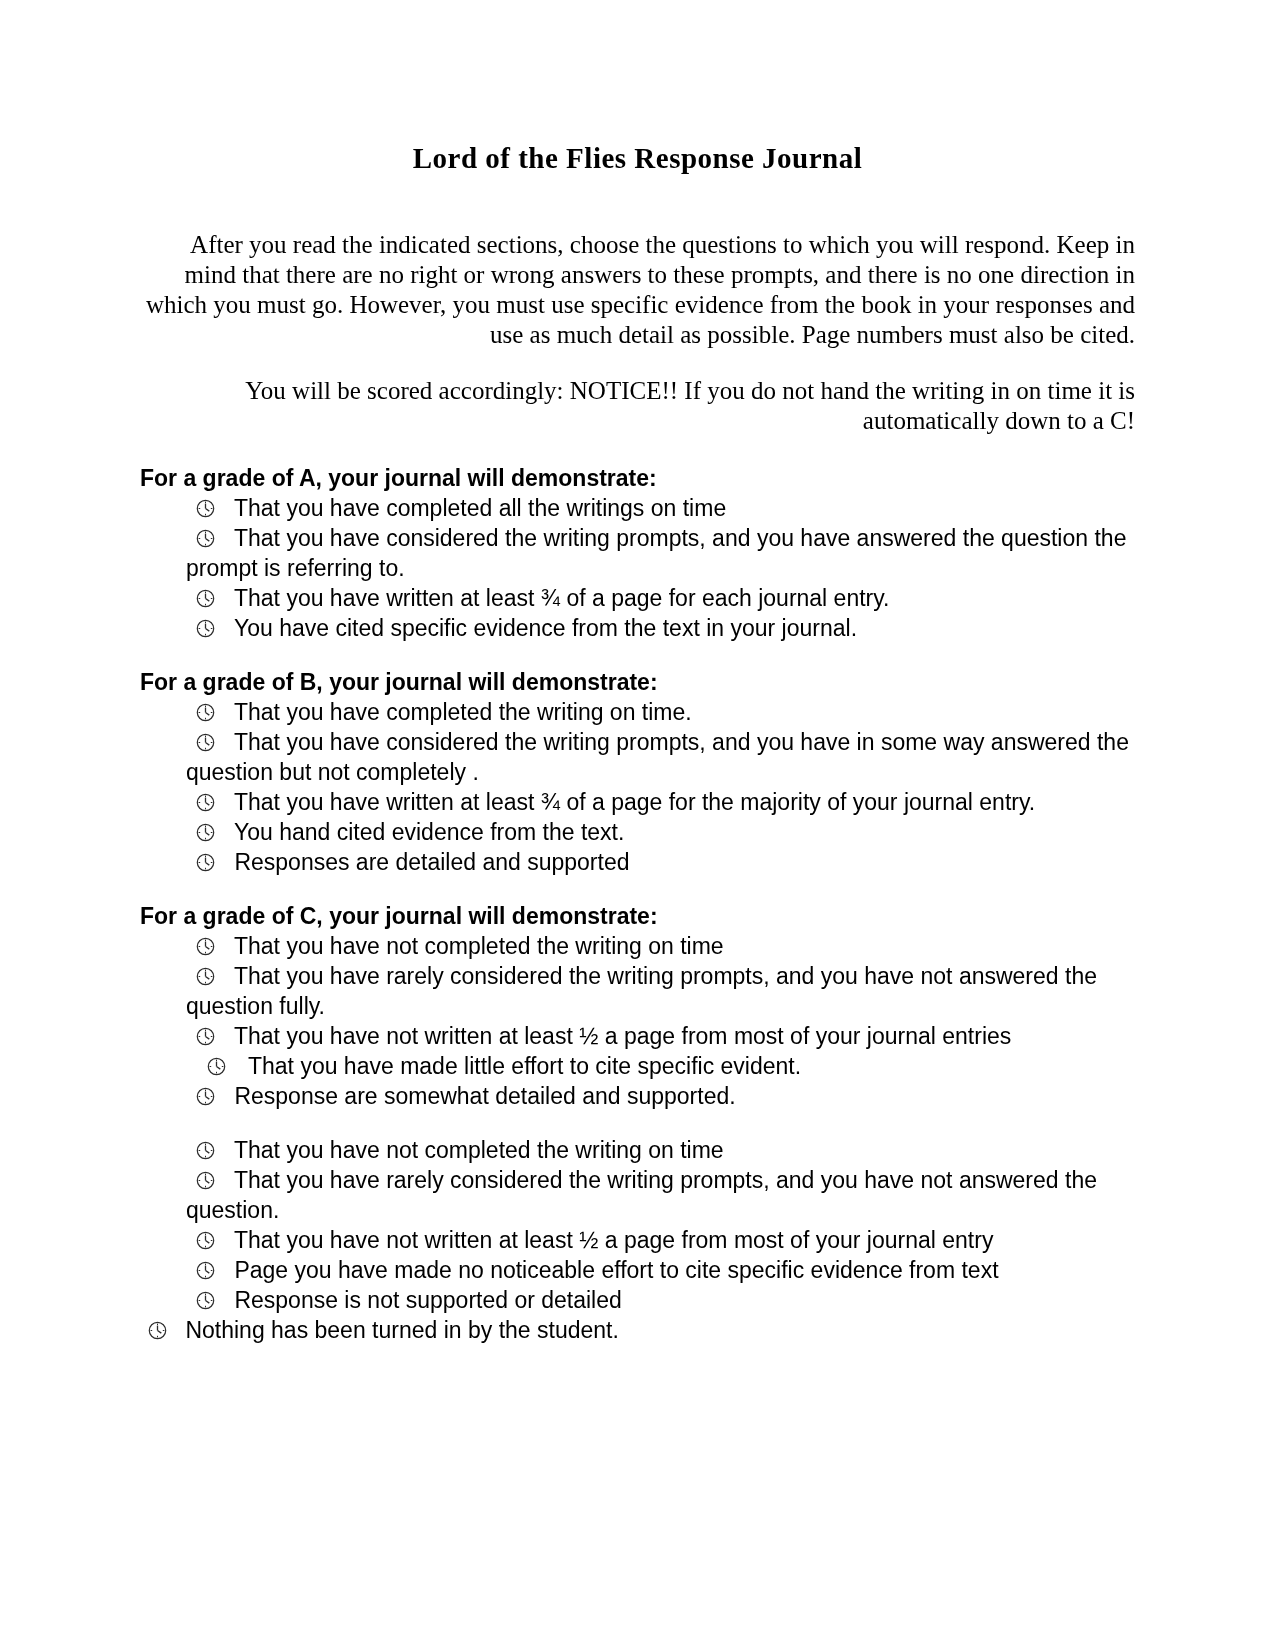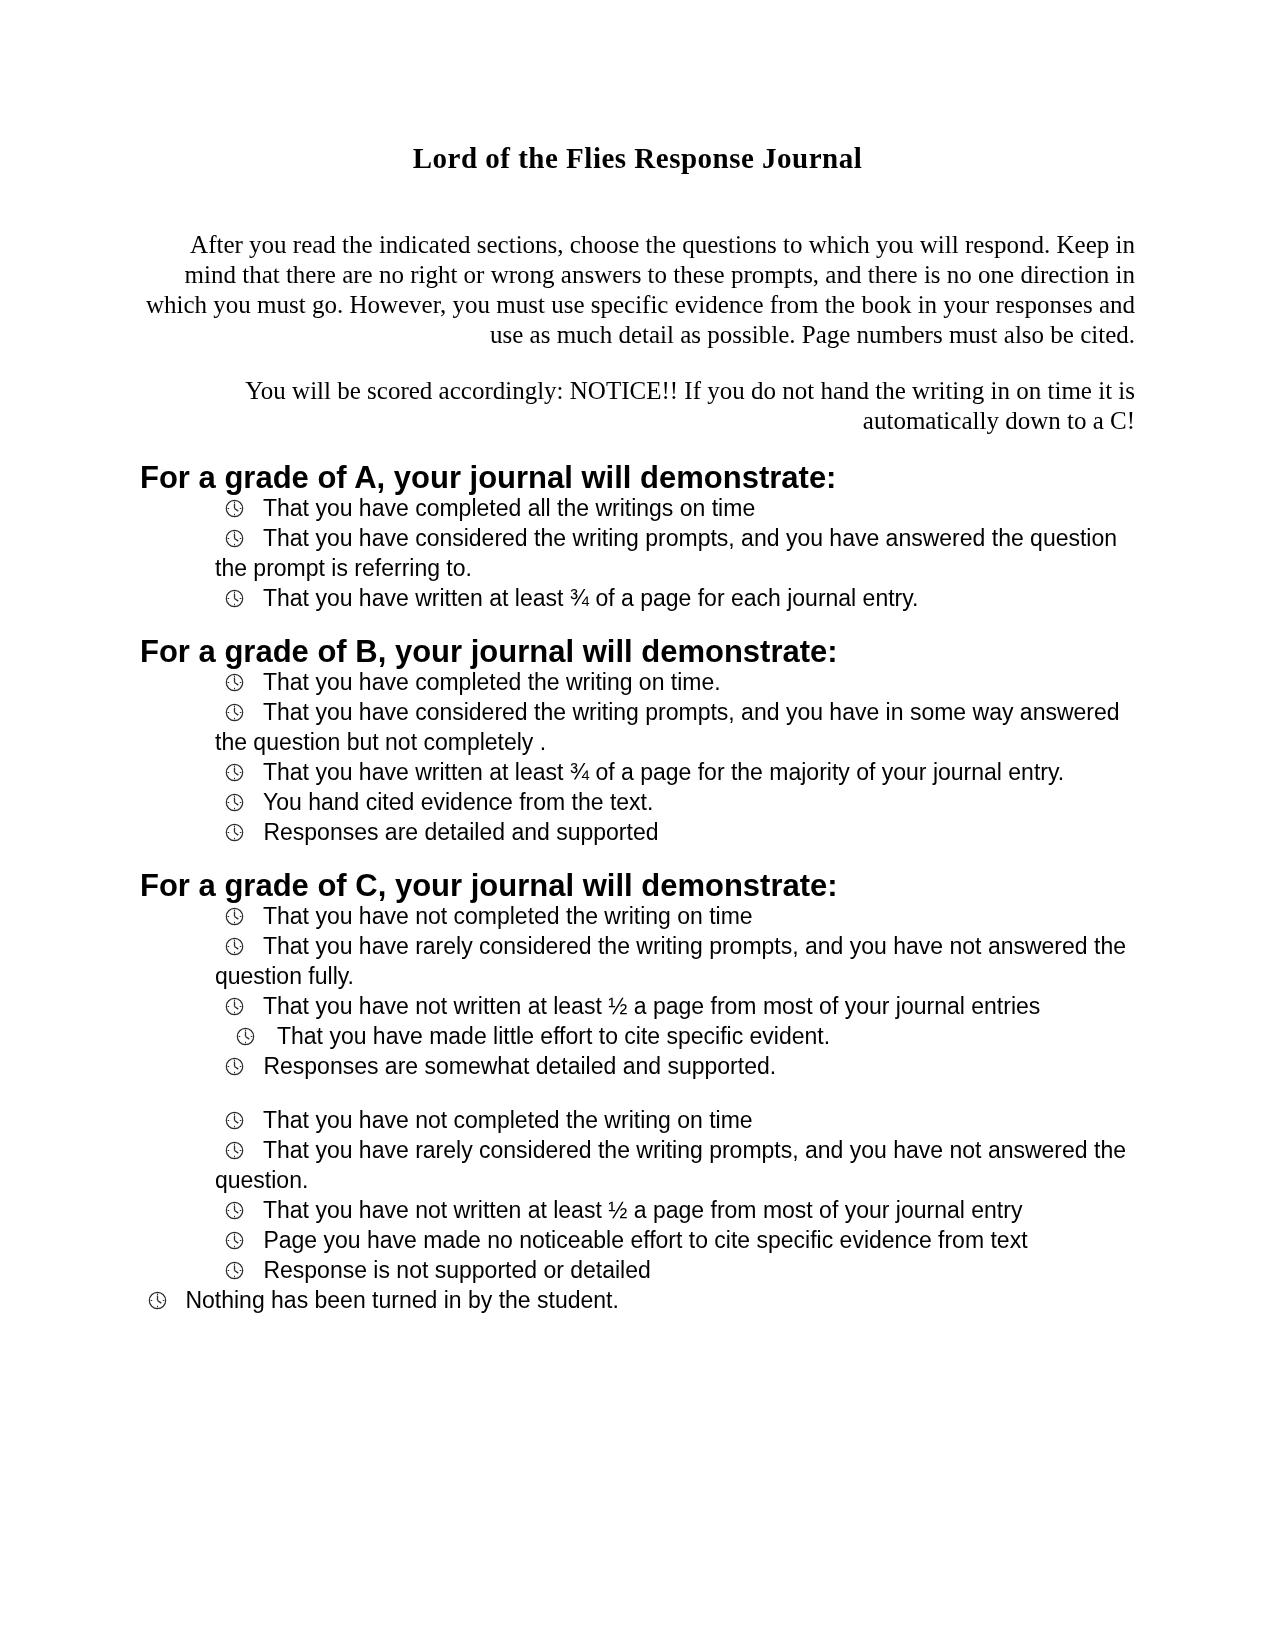--- a/index.html
+++ b/index.html
@@ -32,30 +32,30 @@
     line-height: 30px;
     margin: 0 0 26px 0;
     text-align: right;
   }
   .body-para.notice { margin-bottom: 27px; }
   .grade-section { margin-top: 24px; }
   .grade-section.flush { margin-top: 0; }
   .grade-heading {
     font-family: "Liberation Sans", sans-serif;
     font-weight: bold;
-    font-size: 31px;
+    font-size: 23px;
     line-height: 30px;
     margin: 0;
   }
   .criteria-list { margin: 0; padding: 0; list-style: none; }
   .li {
     font-family: "Liberation Sans", sans-serif;
     font-size: 23px;
     line-height: 30px;
-    margin-left: 75px;
+    margin-left: 46px;
   }
   .li.flush { margin-left: 0; }
   .clock {
     display: inline-block;
     width: 19px;
     height: 19px;
     margin-left: 10px;
     margin-right: 13px;
     vertical-align: -2px;
   }
@@ -103,20 +103,31 @@
   <span class="clock"><svg viewBox="0 0 19 19" xmlns="http://www.w3.org/2000/svg" fill="none" stroke="#2b2b2b">
       <circle cx="9.5" cy="9.5" r="8.2" stroke-width="1.2"></circle>
       <line x1="9.5" y1="2.6" x2="9.5" y2="4.2" stroke-width="1"></line>
       <line x1="9.5" y1="14.8" x2="9.5" y2="16.4" stroke-width="1"></line>
       <line x1="2.6" y1="9.5" x2="4.2" y2="9.5" stroke-width="1"></line>
       <line x1="14.8" y1="9.5" x2="16.4" y2="9.5" stroke-width="1"></line>
       <line x1="9.5" y1="9.5" x2="9.5" y2="4.6" stroke-width="1.3"></line>
       <line x1="9.5" y1="9.5" x2="13.3" y2="12.1" stroke-width="1.3"></line>
     </svg></span>
 <span>That you have written at least ¾ of a page for each journal entry.</span></li>
+      <li class="li">
+  <span class="clock"><svg viewBox="0 0 19 19" xmlns="http://www.w3.org/2000/svg" fill="none" stroke="#2b2b2b">
+      <circle cx="9.5" cy="9.5" r="8.2" stroke-width="1.2"></circle>
+      <line x1="9.5" y1="2.6" x2="9.5" y2="4.2" stroke-width="1"></line>
+      <line x1="9.5" y1="14.8" x2="9.5" y2="16.4" stroke-width="1"></line>
+      <line x1="2.6" y1="9.5" x2="4.2" y2="9.5" stroke-width="1"></line>
+      <line x1="14.8" y1="9.5" x2="16.4" y2="9.5" stroke-width="1"></line>
+      <line x1="9.5" y1="9.5" x2="9.5" y2="4.6" stroke-width="1.3"></line>
+      <line x1="9.5" y1="9.5" x2="13.3" y2="12.1" stroke-width="1.3"></line>
+    </svg></span>
+<span>You have cited specific evidence from the text in your journal.</span></li>
     </ul>
   </section>
 
   <section class="grade-section">
     <h2 class="grade-heading">For a grade of B, your journal will demonstrate:</h2>
     <ul class="criteria-list">
       <li class="li">
   <span class="clock"><svg viewBox="0 0 19 19" xmlns="http://www.w3.org/2000/svg" fill="none" stroke="#2b2b2b">
       <circle cx="9.5" cy="9.5" r="8.2" stroke-width="1.2"></circle>
       <line x1="9.5" y1="2.6" x2="9.5" y2="4.2" stroke-width="1"></line>
@@ -224,21 +235,21 @@
       <li class="li">
   <span class="clock"><svg viewBox="0 0 19 19" xmlns="http://www.w3.org/2000/svg" fill="none" stroke="#2b2b2b">
       <circle cx="9.5" cy="9.5" r="8.2" stroke-width="1.2"></circle>
       <line x1="9.5" y1="2.6" x2="9.5" y2="4.2" stroke-width="1"></line>
       <line x1="9.5" y1="14.8" x2="9.5" y2="16.4" stroke-width="1"></line>
       <line x1="2.6" y1="9.5" x2="4.2" y2="9.5" stroke-width="1"></line>
       <line x1="14.8" y1="9.5" x2="16.4" y2="9.5" stroke-width="1"></line>
       <line x1="9.5" y1="9.5" x2="9.5" y2="4.6" stroke-width="1.3"></line>
       <line x1="9.5" y1="9.5" x2="13.3" y2="12.1" stroke-width="1.3"></line>
     </svg></span>
-<span>Responses are somewhat detailed and supported.</span></li>
+<span>Response are somewhat detailed and supported.</span></li>
     </ul>
   </section>
 
   <section class="grade-section">
     <ul class="criteria-list">
       <li class="li">
   <span class="clock"><svg viewBox="0 0 19 19" xmlns="http://www.w3.org/2000/svg" fill="none" stroke="#2b2b2b">
       <circle cx="9.5" cy="9.5" r="8.2" stroke-width="1.2"></circle>
       <line x1="9.5" y1="2.6" x2="9.5" y2="4.2" stroke-width="1"></line>
       <line x1="9.5" y1="14.8" x2="9.5" y2="16.4" stroke-width="1"></line>

